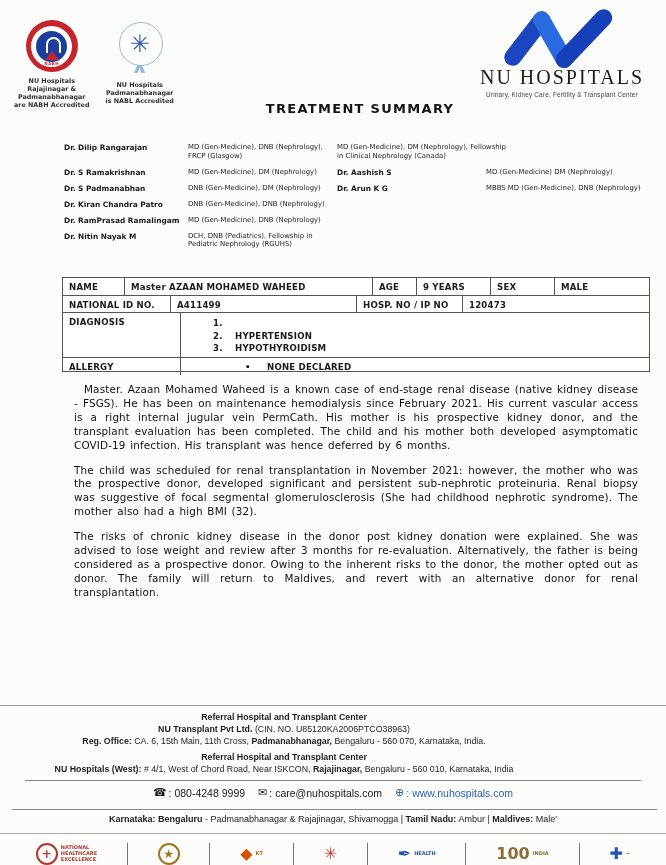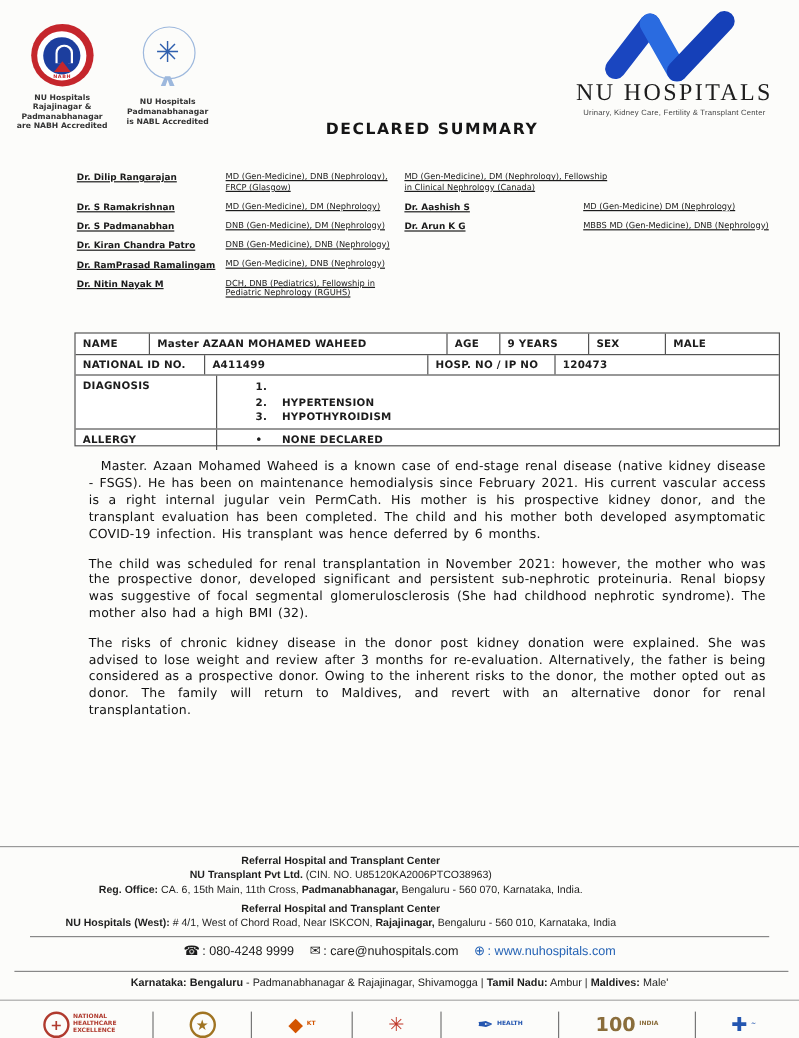--- a/index.html
+++ b/index.html
@@ -20,41 +20,41 @@
   .nabh-text{position:absolute;bottom:1px;font-size:4px;font-weight:700;color:#c5262c;letter-spacing:.5px;}
   .nabl{width:56px;height:56px;position:relative;display:flex;align-items:center;justify-content:center;}
   .nabl-ring{position:absolute;left:7px;top:2px;width:42px;height:42px;border:1.5px solid #9db8dd;border-radius:50%;}
   .nabl-star{position:relative;font-size:24px;color:#2f5fae;line-height:24px;top:-4px;}
   .nabl-legs{position:absolute;bottom:0px;font-size:14px;color:#9db8dd;font-weight:700;transform:scaleX(1.6);}
   .brand{position:absolute;right:16px;top:6px;width:176px;display:flex;flex-direction:column;align-items:center;}
   .brand-name{font-family:"Liberation Serif",serif;font-size:20px;letter-spacing:2px;color:#1d1d1d;margin-top:-2px;white-space:nowrap;}
   .brand-tagline{font-family:"Liberation Sans",sans-serif;font-size:6.4px;color:#444;letter-spacing:.2px;margin-top:2px;white-space:nowrap;}
   .doc-title{position:absolute;left:215px;top:100px;width:290px;text-align:center;font-weight:700;font-size:13px;letter-spacing:1.3px;line-height:17.5px;color:#151515;}
   
-  .doctors{position:absolute;left:64px;top:143px;width:596px;display:flex;text-decoration:underline;}
+  .doctors{position:absolute;left:64px;top:143px;width:596px;display:flex;}
   .doc-col{display:flex;flex-direction:column;}
   .doc-col.left{width:273px;flex:none;}
   .doc-col.right{width:320px;flex:none;}
   .doc-row{display:flex;margin-bottom:7px;}
   .doc-name{font-size:7.4px;font-weight:700;line-height:9px;flex:none;color:#1a1a1a;}
   .doc-cred{font-size:6.9px;line-height:8.8px;color:#222;}
   .left .doc-name{width:124px;}
   .left .doc-cred{width:147px;}
   .right .doc-name{width:149px;}
   .right .doc-cred{width:171px;}
   
   .ptable{position:absolute;left:62px;top:277px;width:586px;border:1px solid #555;font-size:8.6px;font-weight:600;letter-spacing:.2px;background:#fff;}
   .prow{display:grid;border-bottom:1px solid #555;}
   .prow:last-child{border-bottom:none;}
   .prow>div{padding:4px 6px 2px;border-right:1px solid #555;}
   .prow>div:last-child{border-right:none;}
   .prow.r1{grid-template-columns:62px 248px 44px 74px 64px auto;height:17px;}
   .prow.r2{grid-template-columns:108px 186px 106px auto;height:16px;}
   .prow.r3{grid-template-columns:118px auto;min-height:44px;}
-  .prow.r4{grid-template-columns:118px auto;height:13px;}
+  .prow.r4{grid-template-columns:118px auto;height:13px;gap:32px;}
   .dx-line{display:flex;line-height:12.5px;}
   .dx-num{margin-left:26px;width:22px;flex:none;}
   .al-line{display:flex;line-height:11px;}
   .al-bullet{margin-left:26px;width:22px;flex:none;}
   
   .body-text{position:absolute;left:62px;top:383px;width:588px;font-size:10.4px;line-height:13.9px;text-align:justify;letter-spacing:.15px;word-spacing:1.2px;color:#111;}
   .body-text p{margin:0 12px 11px;}
   .body-text p.indent{text-indent:10px;}
   
   .fsep{position:absolute;border-top:1px solid #999;}
@@ -116,21 +116,21 @@
     <svg width="128" height="62" viewBox="0 0 110 58">
       <path d="M9 48 L36 13" stroke="#1a46c0" stroke-width="16" stroke-linecap="round" fill="none"></path>
       <path d="M36 13 L57 50" stroke="#2a6be0" stroke-width="16" stroke-linecap="round" fill="none"></path>
       <path d="M57 50 L94 11" stroke="#1540b8" stroke-width="16" stroke-linecap="round" fill="none"></path>
     </svg>
     <div class="brand-name">NU HOSPITALS</div>
     <div class="brand-tagline">Urinary, Kidney Care, Fertility &amp; Transplant Center</div>
   </div>
 
   <div class="doc-title">
-    <div>DECLARED SUMMARY</div>
+    <div>TREATMENT SUMMARY</div>
   </div>
 
   <div class="doctors">
     <div class="doc-col left">
         <div class="doc-row">
           <div class="doc-name">Dr. Dilip Rangarajan</div>
           <div class="doc-cred">MD (Gen-Medicine), DNB (Nephrology), FRCP (Glasgow)</div>
         </div>
         <div class="doc-row">
           <div class="doc-name">Dr. S Ramakrishnan</div>

